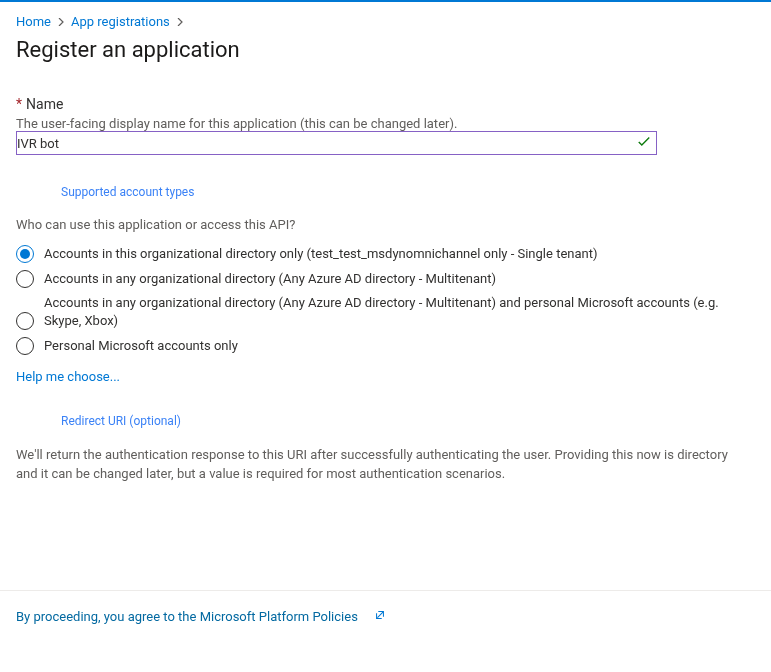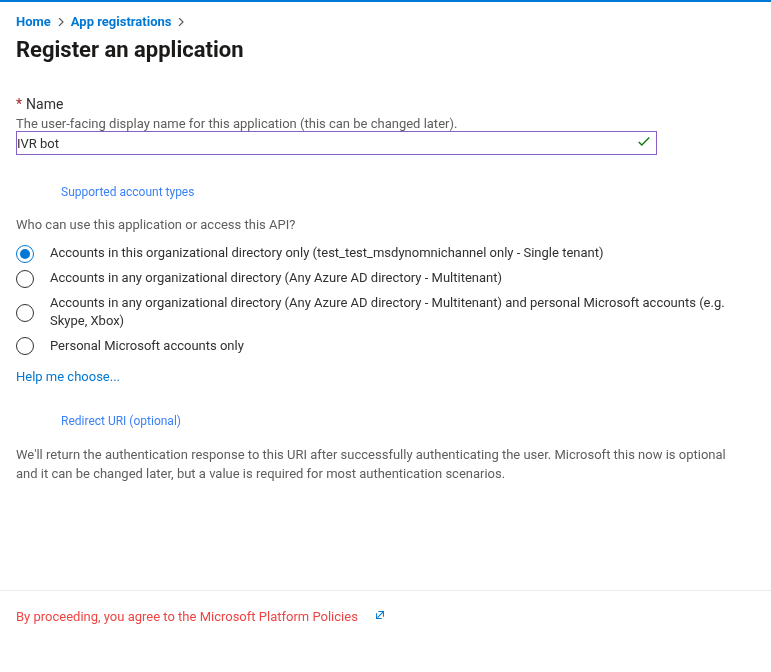--- a/index.html
+++ b/index.html
@@ -16,27 +16,26 @@
     }
     .content {
       padding: 12px 16px 0 16px;
     }
     .breadcrumb {
       display: flex;
       align-items: center;
       gap: 6px;
       margin-bottom: 8px;
       font-size: 13px;
-      font-weight: bold;
     }
     .breadcrumb a { color: #0078d4; text-decoration: none; cursor: pointer; }
     .breadcrumb .sep { color: #605e5c; }
     h1.page-title {
       font-size: 22px;
-      font-weight: 700;
+      font-weight: 400;
       color: #1b1a19;
       margin-bottom: 34px;
     }
     .section { margin-bottom: 30px; }
     .field-label { font-size: 14px; margin-bottom: 4px; }
     .req { color: #a4262c; margin-right: 4px; }
     .field-desc {
       font-size: 13px;
       color: #605e5c;
     }
@@ -71,22 +70,22 @@
       margin-left: 45px;
     }
     .subq {
       font-size: 13px;
       color: #605e5c;
       margin-bottom: 12px;
     }
     .radio-group { display: flex; flex-direction: column; gap: 6px; margin-bottom: 14px; }
     .radio-row {
       display: flex;
-      align-items: center;
-      gap: 16px;
+      align-items: flex-end;
+      gap: 10px;
       cursor: pointer;
     }
     .radio-outer {
       width: 18px;
       height: 18px;
       border-radius: 50%;
       border: 1px solid #323130;
       flex-shrink: 0;
       position: relative;
       margin-top: 1px;
@@ -154,21 +153,21 @@
     .footer-sep {
       border-top: 1px solid #edebe9;
     }
     .footer {
       padding: 18px 16px 14px 16px;
     }
     .policies {
       display: inline-flex;
       align-items: center;
       gap: 16px;
-      color: #ef4444;
+      color: #0369a1;
       font-size: 13px;
       text-decoration: none;
       cursor: pointer;
       margin-bottom: 14px;
     }
     .ext-icon { color: #0078d4; }
   </style>
 </head>
 <body>
 
@@ -230,21 +229,21 @@
         <span class="radio-outer"></span>
         <span class="radio-label">Personal Microsoft accounts only</span>
       </label>
     </div>
 
     <a class="link">Help me choose...</a>
   </div>
 
   <div class="section" style="margin-bottom:0">
     <h2 class="section-heading">Redirect URI (optional)</h2>
-    <div class="redirect-desc">We'll return the authentication response to this URI after successfully authenticating the user. Microsoft this now is optional and it can be changed later, but a value is required for most authentication scenarios.</div>
+    <div class="redirect-desc">We'll return the authentication response to this URI after successfully authenticating the user. Providing this now is directory and it can be changed later, but a value is required for most authentication scenarios.</div>
   </div>
 </div>
 
 <div class="spacer"></div>
 <div class="footer-sep"></div>
 
 <div class="footer">
   <a class="policies">
     <span>By proceeding, you agree to the Microsoft Platform Policies</span>
     <span class="ext-icon">

